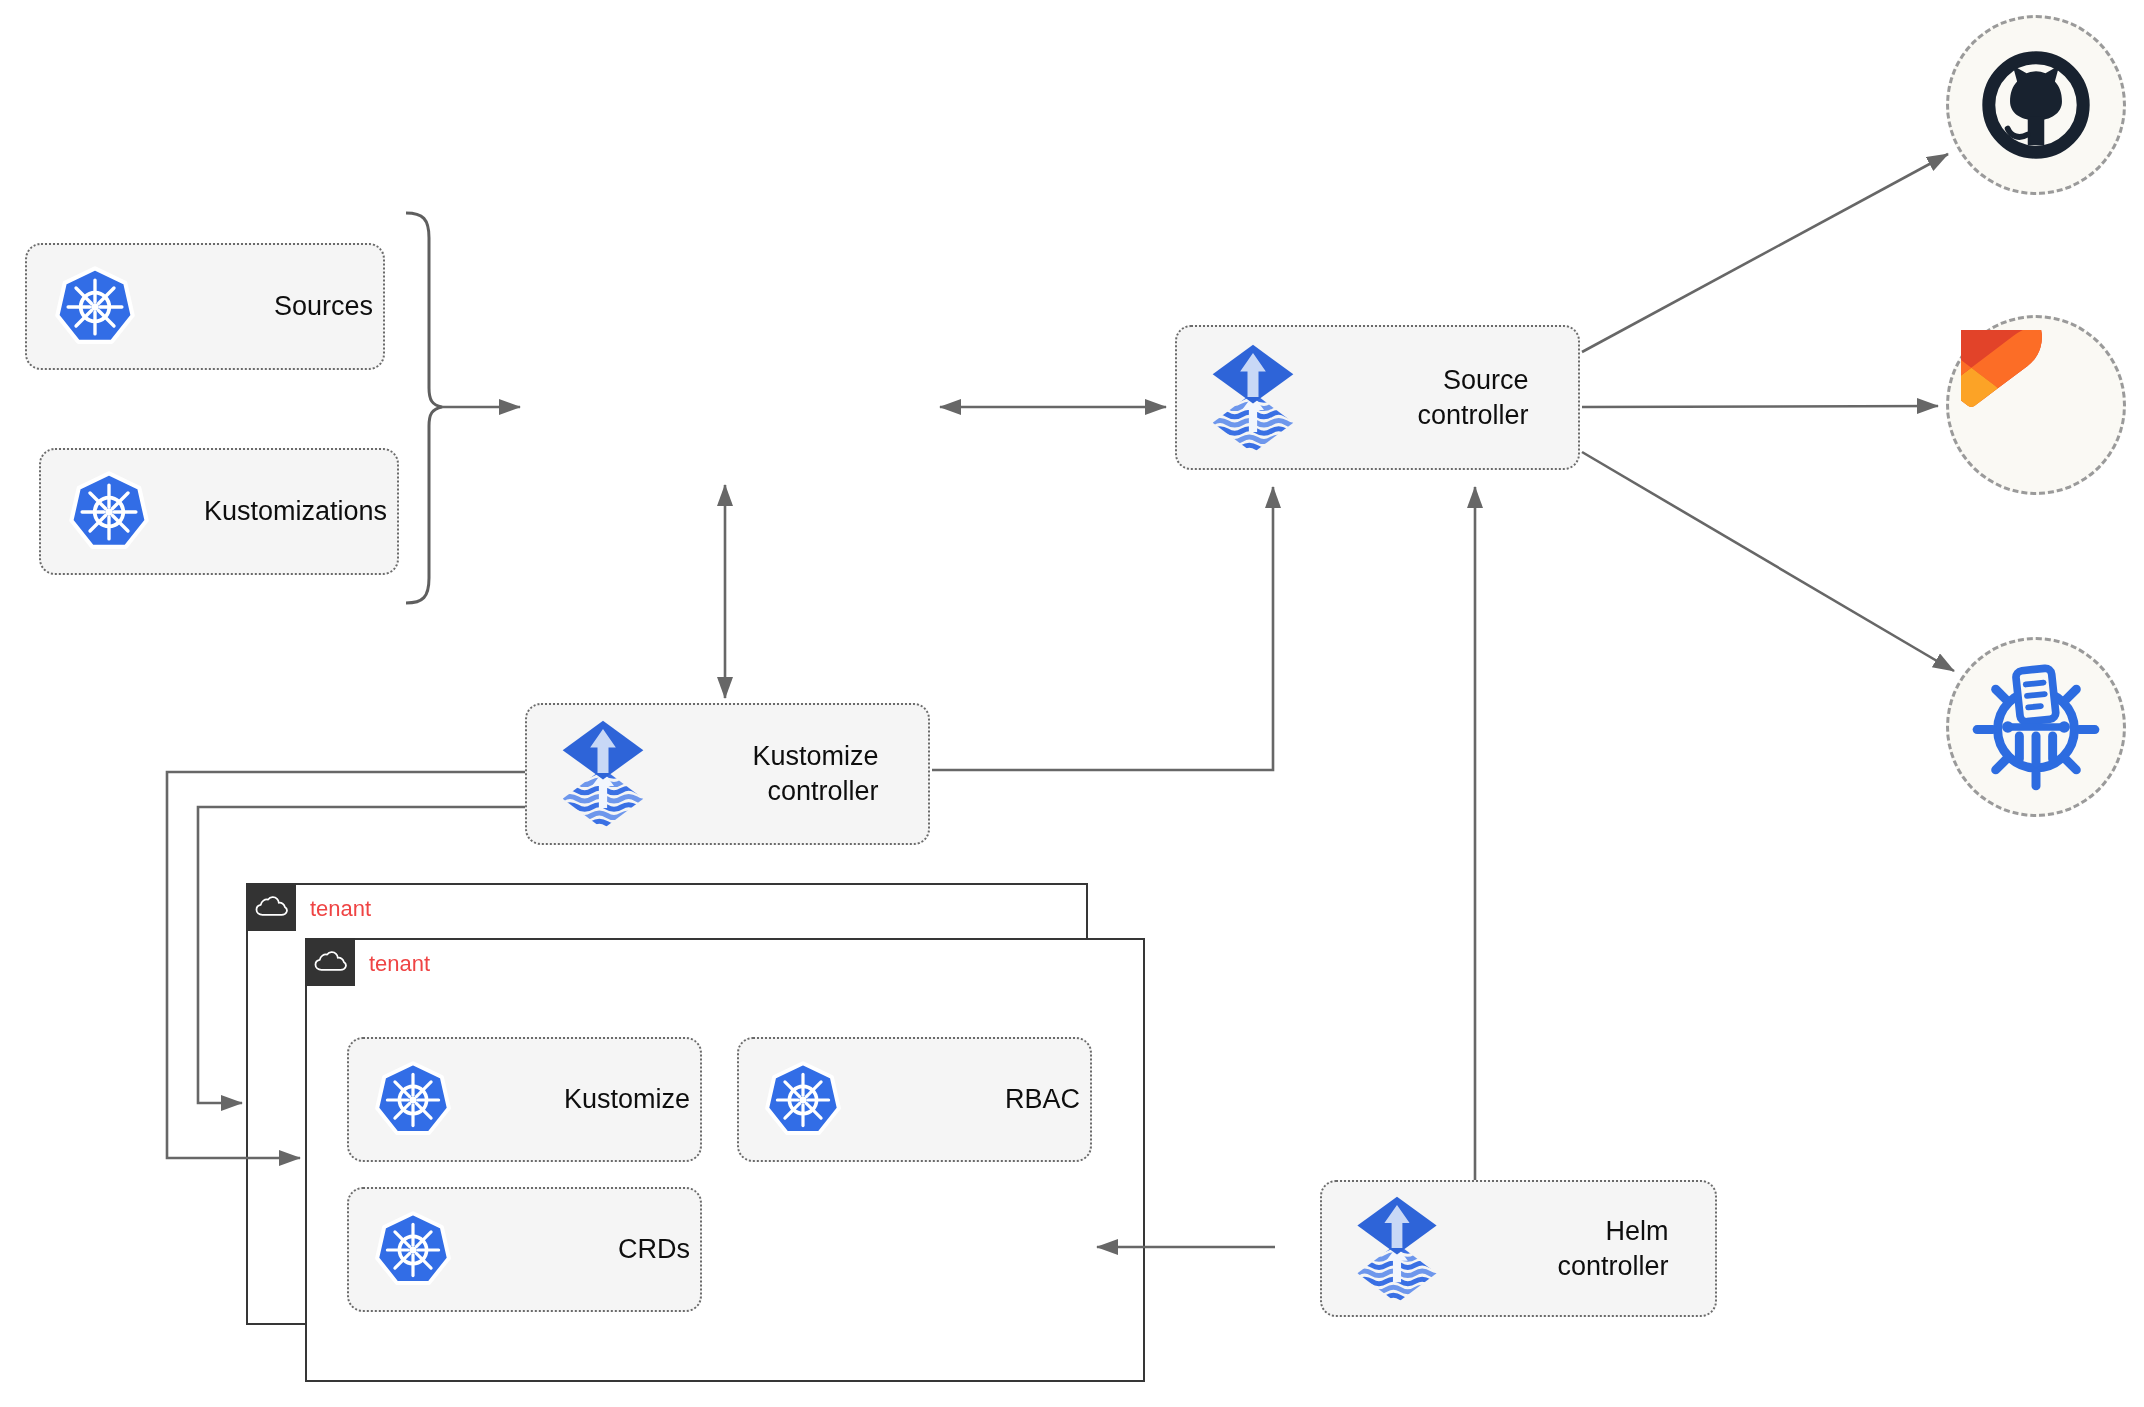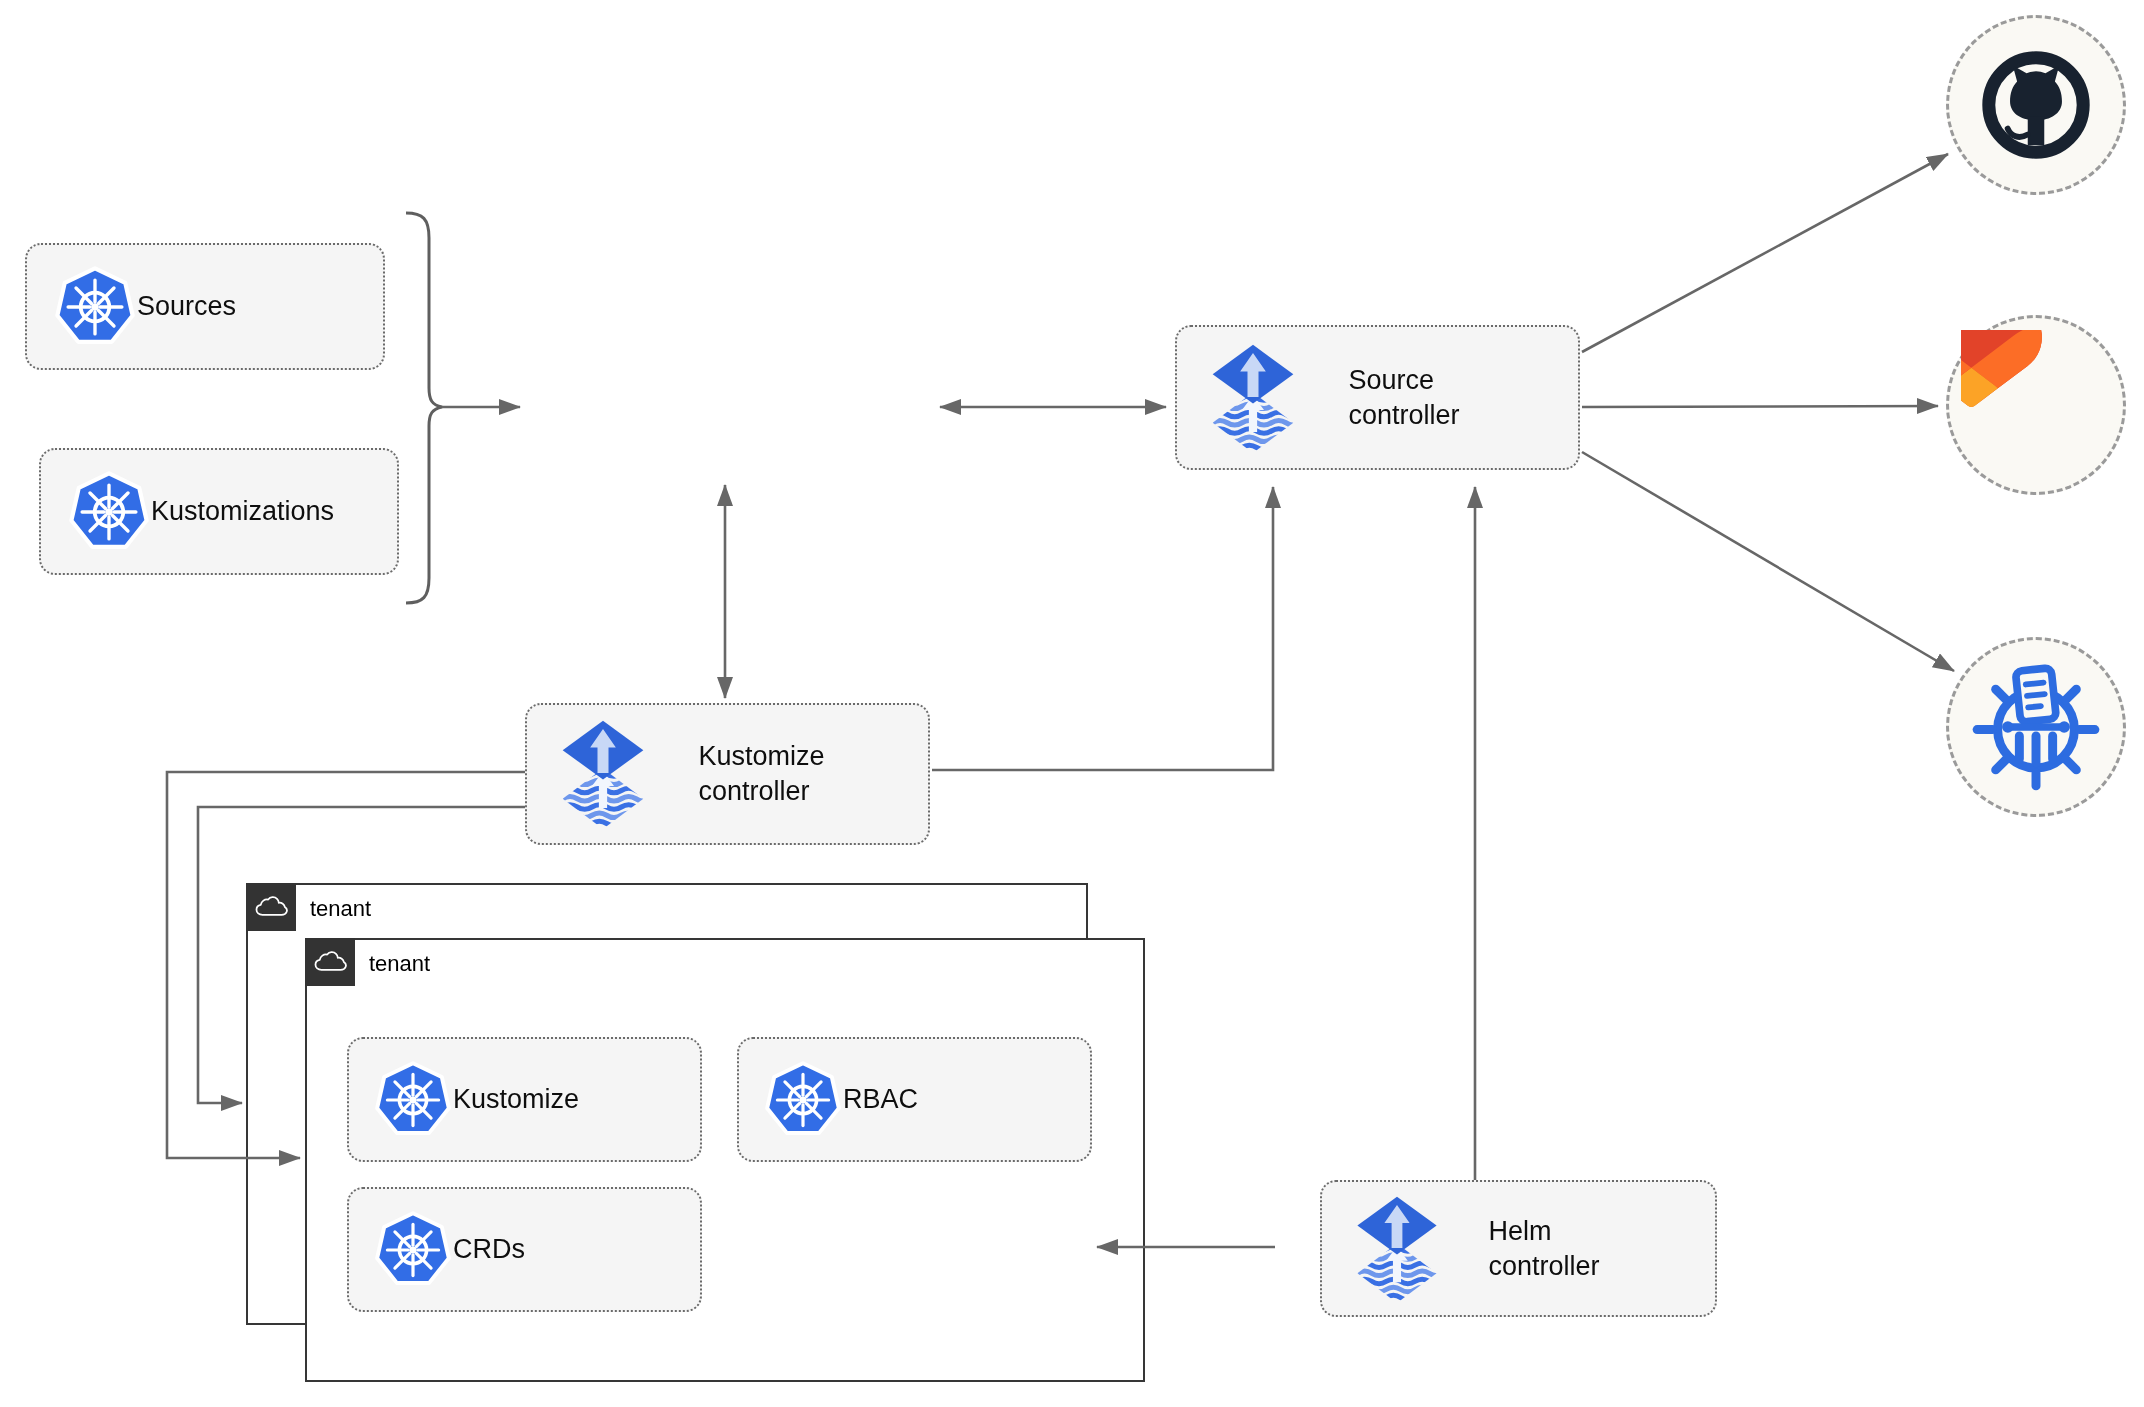--- a/index.html
+++ b/index.html
@@ -3,28 +3,28 @@
 <meta charset="utf-8">
 <style>
   html,body{margin:0;padding:0;background:#fff;}
   #stage{position:relative;width:2144px;height:1407px;background:#ffffff;overflow:hidden;
          font-family:"Liberation Sans",sans-serif;}
 
   
   .res-box{position:absolute;display:flex;align-items:center;background:#f5f5f5;
            border:2px dotted #6a6a6a;border-radius:16px;z-index:4;box-sizing:border-box;}
   .nodeicon{flex:0 0 auto;display:flex;align-items:center;justify-content:center;}
-  .res-label{flex:1;text-align:left;font-size:27px;line-height:1.28;color:#0e0e0e;padding-right:10px;}
+  .res-label{flex:1;text-align:right;font-size:27px;line-height:1.28;color:#0e0e0e;padding-right:10px;}
   .ctrl-label{max-width:180px;margin:0 auto;padding-right:0;}
 
   
   .tenant{position:absolute;background:#ffffff;border:2px solid #363636;box-sizing:border-box;}
   .tenant-badge{position:absolute;left:-2px;top:-2px;width:50px;height:48px;background:#333333;
                 display:flex;align-items:center;justify-content:center;}
-  .tenant-label{position:absolute;left:62px;top:11px;font-size:22px;color:#000000;}
+  .tenant-label{position:absolute;left:62px;top:11px;font-size:22px;color:#ef4444;}
 
   
   .ext-circle{position:absolute;width:180px;height:180px;border-radius:50%;
               border:3px dashed #9a9a9a;background:#faf9f4;display:flex;align-items:center;
               justify-content:center;z-index:4;box-sizing:border-box;}
 
   
   #connectors{position:absolute;left:0;top:0;z-index:50;pointer-events:none;}
   .defs-holder{position:absolute;width:0;height:0;overflow:hidden;}
 </style>

